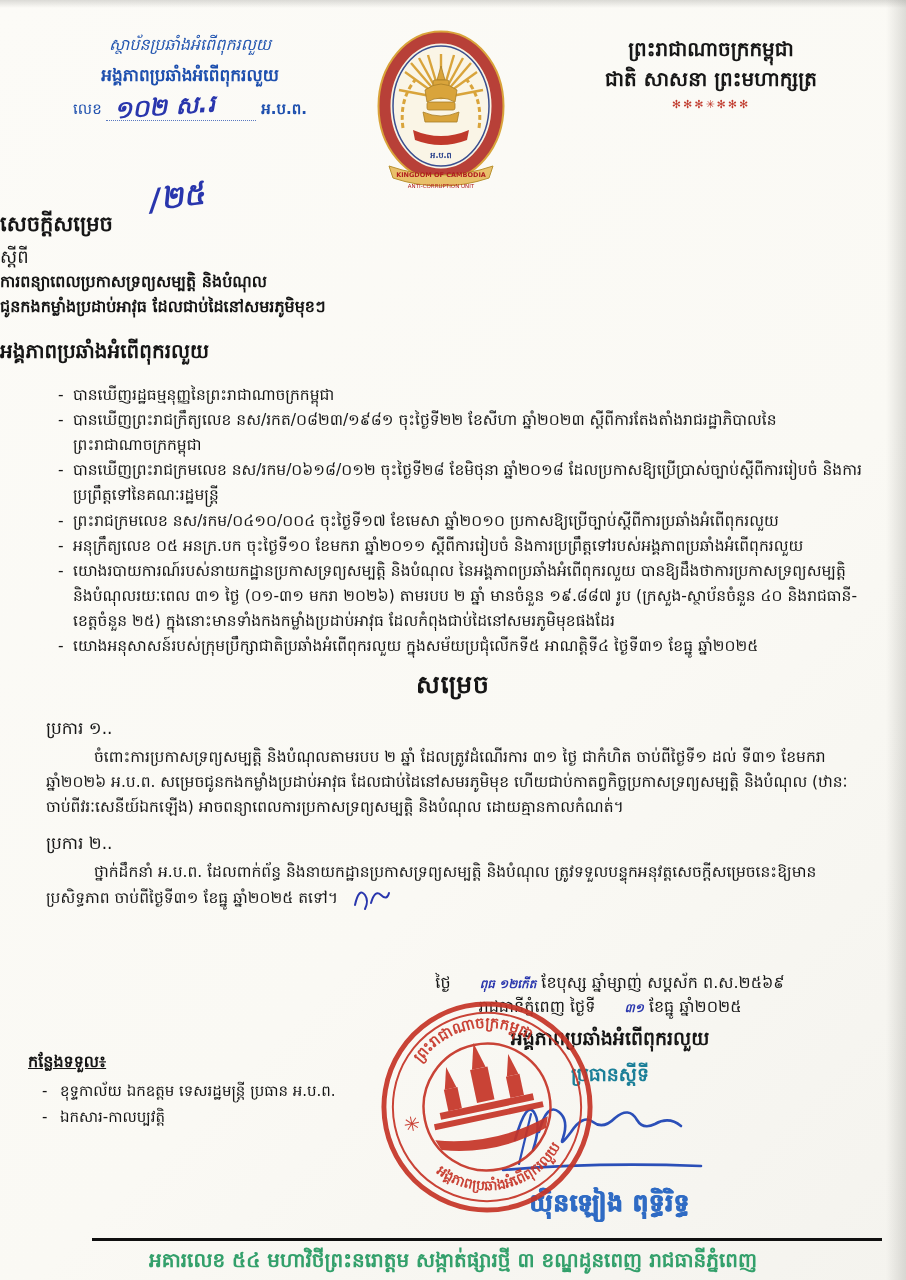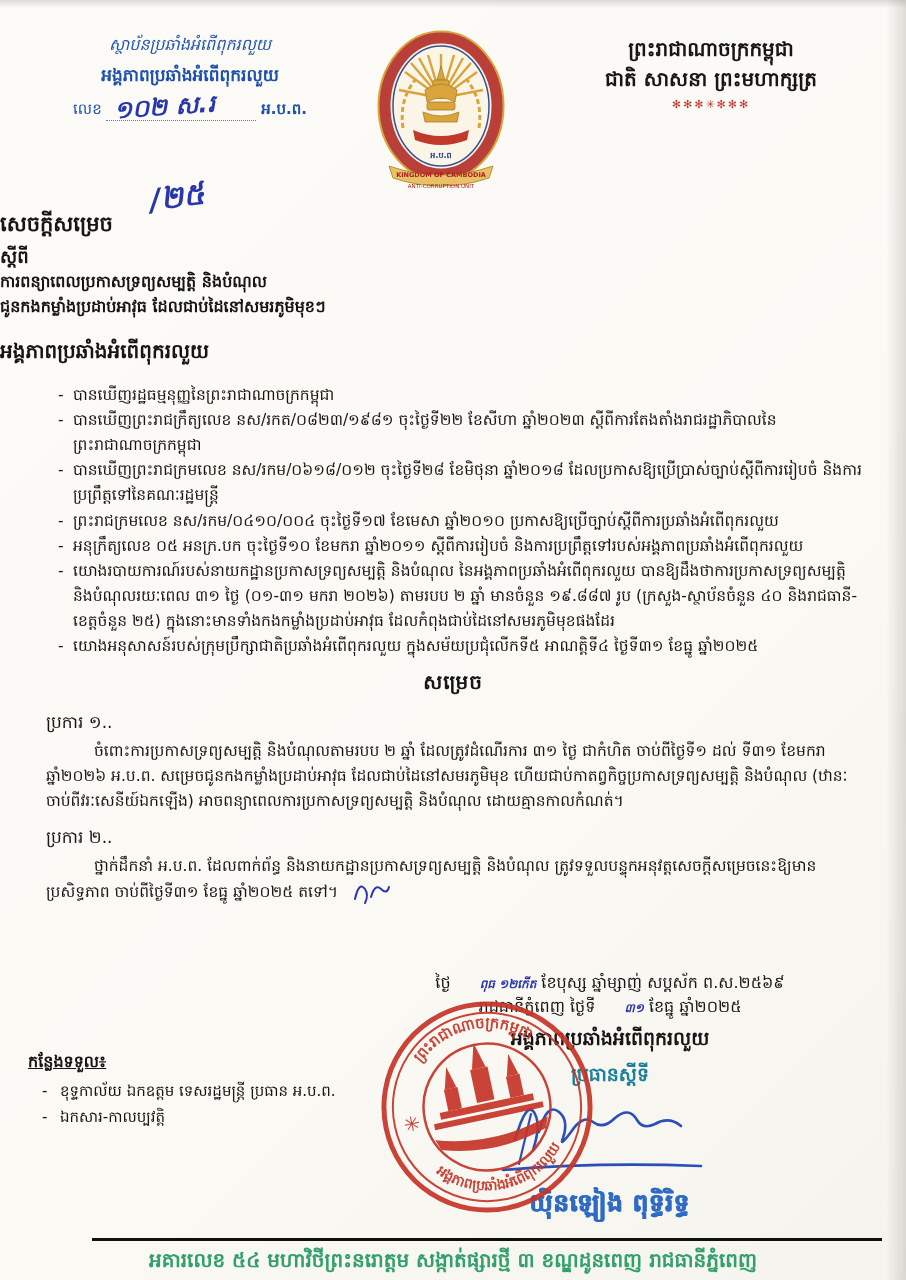--- a/index.html
+++ b/index.html
@@ -32,30 +32,30 @@
   .hdr-right{width:330px;text-align:center;}
   .hdr-right .k1,.hdr-right .k2{font-weight:bold;font-size:20px;color:#161616;line-height:1.5;}
   .ornament{color:#c0392b;font-size:11px;letter-spacing:2px;margin-top:4px;}
 
   
   .emblem{width:140px;height:170px;flex:0 0 auto;margin-top:-6px;}
 
   
   .title-block{text-align:left;margin-top:10px;line-height:1.55;}
   .t-main{font-weight:bold;font-size:21px;}
-  .t-sub{font-weight:bold;font-size:18px;margin-top:2px;}
+  .t-sub{font-weight:normal;font-size:18px;margin-top:2px;}
   .t-line{font-weight:bold;font-size:16px;}
   .t-org{font-weight:bold;font-size:20px;margin-top:16px;}
 
   
   .recitals{margin:16px 40px 0 58px;font-size:15.5px;line-height:1.62;}
   .li{position:relative;padding-left:15px;margin:0;}
   .li::before{content:"-";position:absolute;left:0;top:0;}
 
-  .decide-head{text-align:center;font-weight:bold;font-size:20px;margin-top:10px;letter-spacing:1px;}
+  .decide-head{text-align:center;font-weight:bold;font-size:25px;margin-top:10px;letter-spacing:1px;}
 
   
   .article{margin:10px 40px 0 46px;font-size:15.5px;line-height:1.62;}
   .article-label{font-size:17px;margin-top:8px;}
   .article-text{text-indent:48px;margin-top:2px;}
   .paraph-svg{vertical-align:middle;margin-left:8px;}
 
   
   .date-block{position:absolute;top:972px;left:330px;width:560px;text-align:center;}
   .d-line{font-size:16px;color:#161616;}

